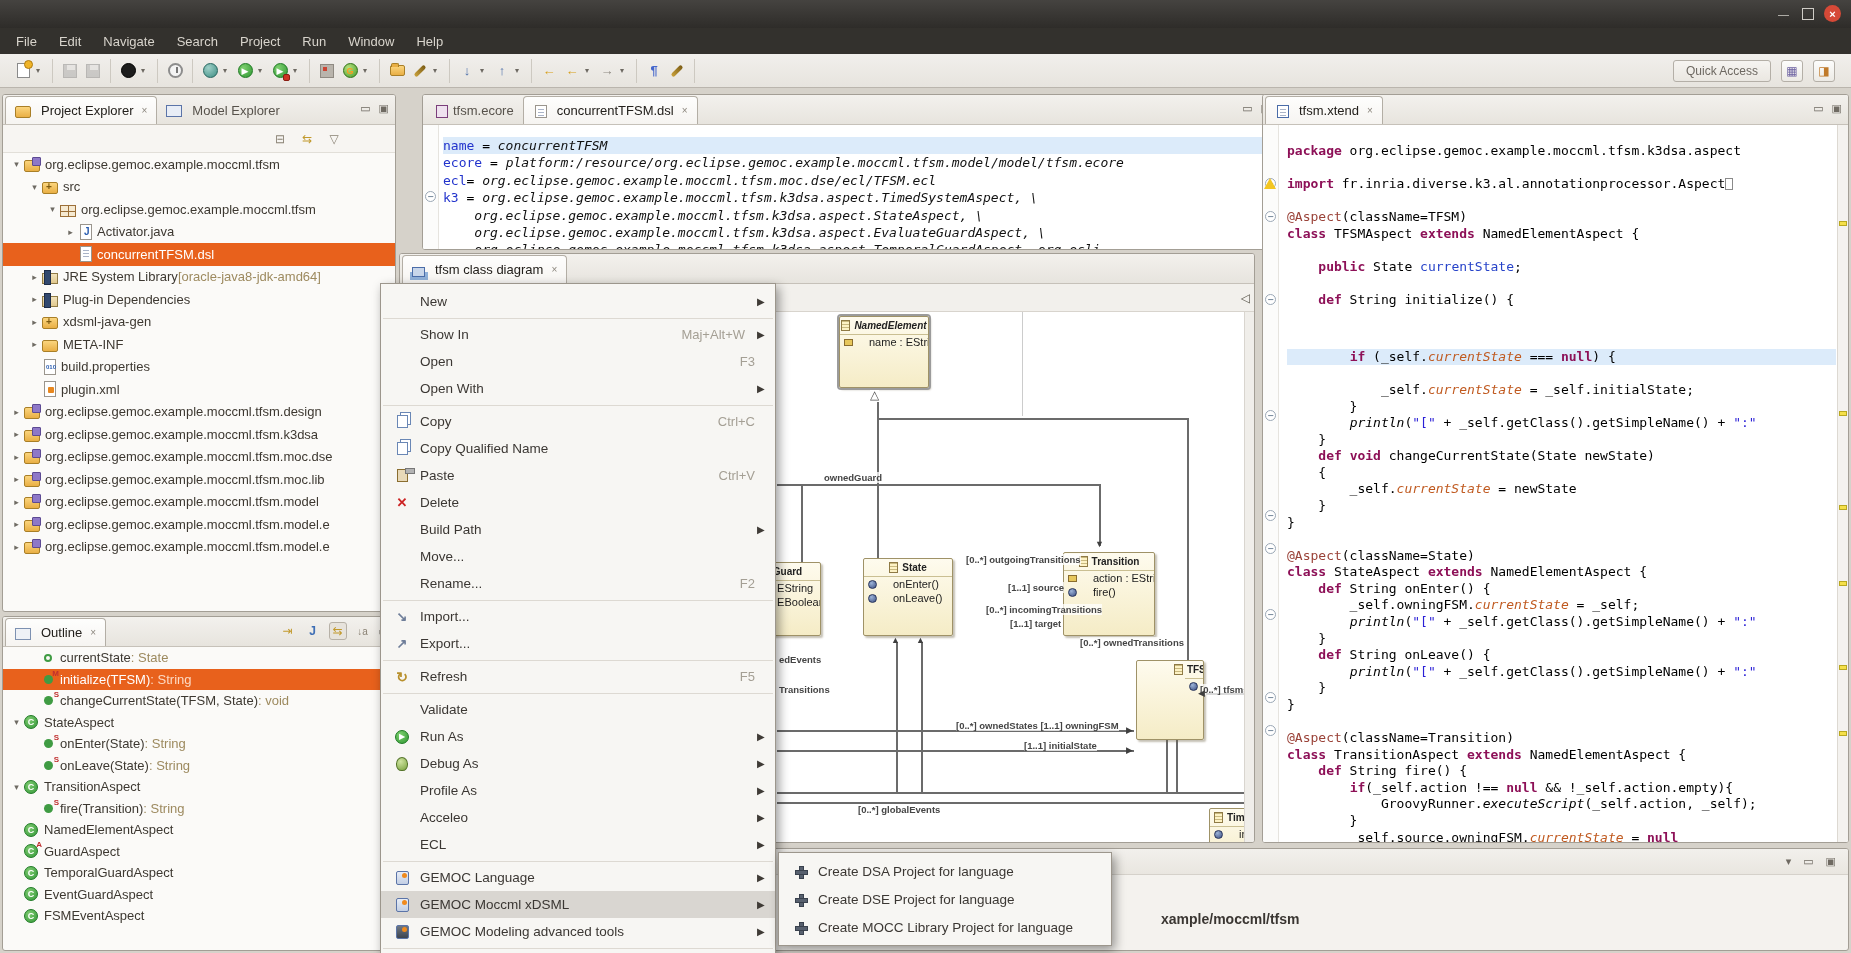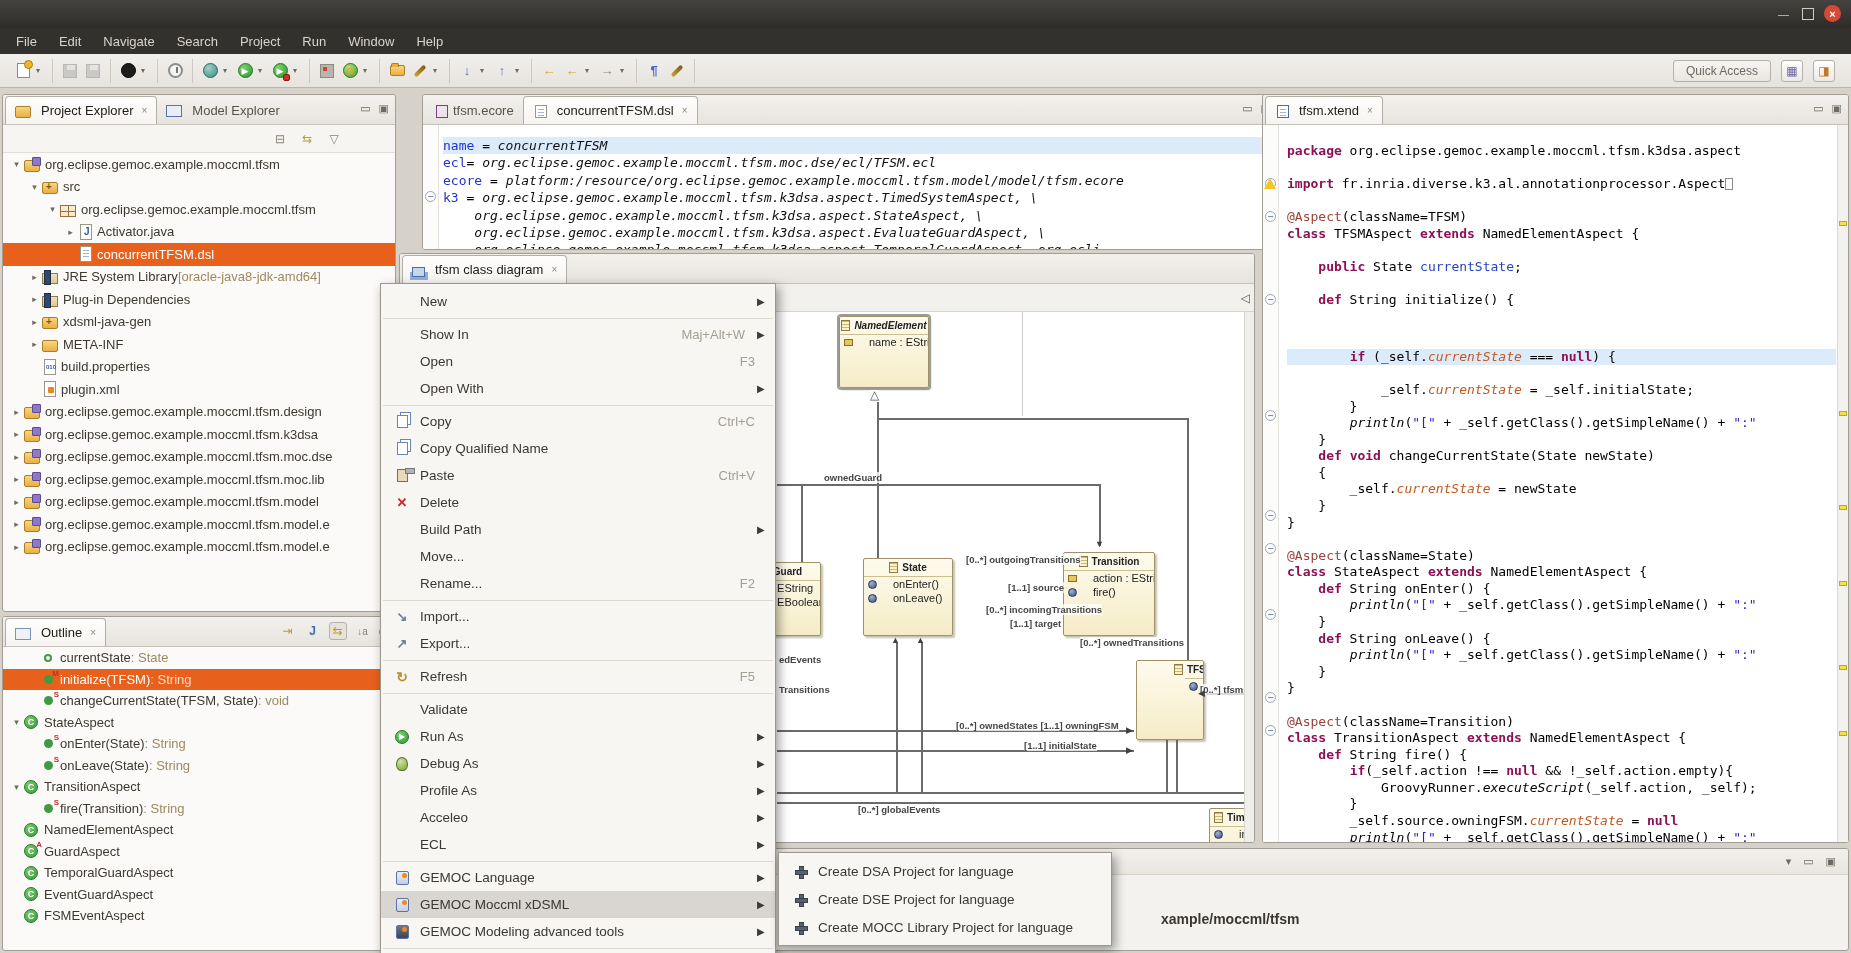--- a/index.html
+++ b/index.html
@@ -536,22 +536,22 @@
         <span class="pmi">▭</span>
         <span class="pmi">▣</span>
       </div>
     </div>
     <div class="code" id="dsl-code" style="left:0;top:30px;right:0;bottom:0;font-size:13px;">
       <div class="gut" id="dsl-gut">
           <span class="fold" style="top: 66.2px;">−</span>
         </div>
       <div class="lines" id="dsl-lines" style="left:20px;top:12px;">
           <div class="cl hl" style="line-height: 17.4px; height: 17.4px;"><span class="tk-k">name</span><span class="tk-p"> = </span><span class="tk-v">concurrentTFSM</span></div>
+          <div class="cl" style="line-height: 17.4px; height: 17.4px;"><span class="tk-k">ecore</span><span class="tk-p"> = </span><span class="tk-v">platform:/resource/org.eclipse.gemoc.example.moccml.tfsm.model/model/tfsm.ecore</span></div>
           <div class="cl" style="line-height: 17.4px; height: 17.4px;"><span class="tk-k">ecl</span><span class="tk-p">= </span><span class="tk-v">org.eclipse.gemoc.example.moccml.tfsm.moc.dse/ecl/TFSM.ecl</span></div>
-          <div class="cl" style="line-height: 17.4px; height: 17.4px;"><span class="tk-k">ecore</span><span class="tk-p"> = </span><span class="tk-v">platform:/resource/org.eclipse.gemoc.example.moccml.tfsm.model/model/tfsm.ecore</span></div>
           <div class="cl" style="line-height: 17.4px; height: 17.4px;"><span class="tk-k">k3</span><span class="tk-p"> = </span><span class="tk-v">org.eclipse.gemoc.example.moccml.tfsm.k3dsa.aspect.TimedSystemAspect, \</span></div>
           <div class="cl" style="line-height: 17.4px; height: 17.4px;"><span class="tk-v">    org.eclipse.gemoc.example.moccml.tfsm.k3dsa.aspect.StateAspect, \</span></div>
           <div class="cl" style="line-height: 17.4px; height: 17.4px;"><span class="tk-v">    org.eclipse.gemoc.example.moccml.tfsm.k3dsa.aspect.EvaluateGuardAspect, \</span></div>
           <div class="cl" style="line-height: 17.4px; height: 17.4px;"><span class="tk-v">    org.eclipse.gemoc.example.moccml.tfsm.k3dsa.aspect.TemporalGuardAspect, org.ecli</span></div>
         </div>
     </div>
   </div>
 
   <div class="pane" id="p-diagram" style="left:399px;top:253px;width:856px;height:590px;">
     <div class="tabrow">
@@ -726,20 +726,21 @@
           <div class="cl" style="line-height: 16.58px; height: 16.58px;"><span class="tk-p">    }</span></div>
           <div class="cl" style="line-height: 16.58px; height: 16.58px;"><span class="tk-p">    </span><span class="tk-K">def</span><span class="tk-p"> </span><span class="tk-K">void</span><span class="tk-p"> changeCurrentState(State newState)</span></div>
           <div class="cl" style="line-height: 16.58px; height: 16.58px;"><span class="tk-p">    {</span></div>
           <div class="cl" style="line-height: 16.58px; height: 16.58px;"><span class="tk-p">        _self.</span><span class="tk-f">currentState</span><span class="tk-p"> = newState</span></div>
           <div class="cl" style="line-height: 16.58px; height: 16.58px;"><span class="tk-p">    }</span></div>
           <div class="cl" style="line-height: 16.58px; height: 16.58px;"><span class="tk-p">}</span></div>
           <div class="cl" style="line-height: 16.58px; height: 16.58px;"></div>
           <div class="cl" style="line-height: 16.58px; height: 16.58px;"><span class="tk-a">@Aspect</span><span class="tk-p">(className=State)</span></div>
           <div class="cl" style="line-height: 16.58px; height: 16.58px;"><span class="tk-K">class</span><span class="tk-p"> StateAspect </span><span class="tk-K">extends</span><span class="tk-p"> NamedElementAspect {</span></div>
           <div class="cl" style="line-height: 16.58px; height: 16.58px;"><span class="tk-p">    </span><span class="tk-K">def</span><span class="tk-p"> String onEnter() {</span></div>
+          <div class="cl" style="line-height: 16.58px; height: 16.58px;"><span class="tk-p">        _self.owningFSM.</span><span class="tk-f">currentState</span><span class="tk-p"> = _self;</span></div>
           <div class="cl" style="line-height: 16.58px; height: 16.58px;"><span class="tk-p">        </span><span class="tk-m">println</span><span class="tk-p">(</span><span class="tk-s">"["</span><span class="tk-p"> + _self.getClass().getSimpleName() + </span><span class="tk-s">":"</span></div>
           <div class="cl" style="line-height: 16.58px; height: 16.58px;"><span class="tk-p">    }</span></div>
           <div class="cl" style="line-height: 16.58px; height: 16.58px;"><span class="tk-p">    </span><span class="tk-K">def</span><span class="tk-p"> String onLeave() {</span></div>
           <div class="cl" style="line-height: 16.58px; height: 16.58px;"><span class="tk-p">        </span><span class="tk-m">println</span><span class="tk-p">(</span><span class="tk-s">"["</span><span class="tk-p"> + _self.getClass().getSimpleName() + </span><span class="tk-s">":"</span></div>
           <div class="cl" style="line-height: 16.58px; height: 16.58px;"><span class="tk-p">    }</span></div>
           <div class="cl" style="line-height: 16.58px; height: 16.58px;"><span class="tk-p">}</span></div>
           <div class="cl" style="line-height: 16.58px; height: 16.58px;"></div>
           <div class="cl" style="line-height: 16.58px; height: 16.58px;"><span class="tk-a">@Aspect</span><span class="tk-p">(className=Transition)</span></div>
           <div class="cl" style="line-height: 16.58px; height: 16.58px;"><span class="tk-K">class</span><span class="tk-p"> TransitionAspect </span><span class="tk-K">extends</span><span class="tk-p"> NamedElementAspect {</span></div>
           <div class="cl" style="line-height: 16.58px; height: 16.58px;"><span class="tk-p">    </span><span class="tk-K">def</span><span class="tk-p"> String fire() {</span></div>

